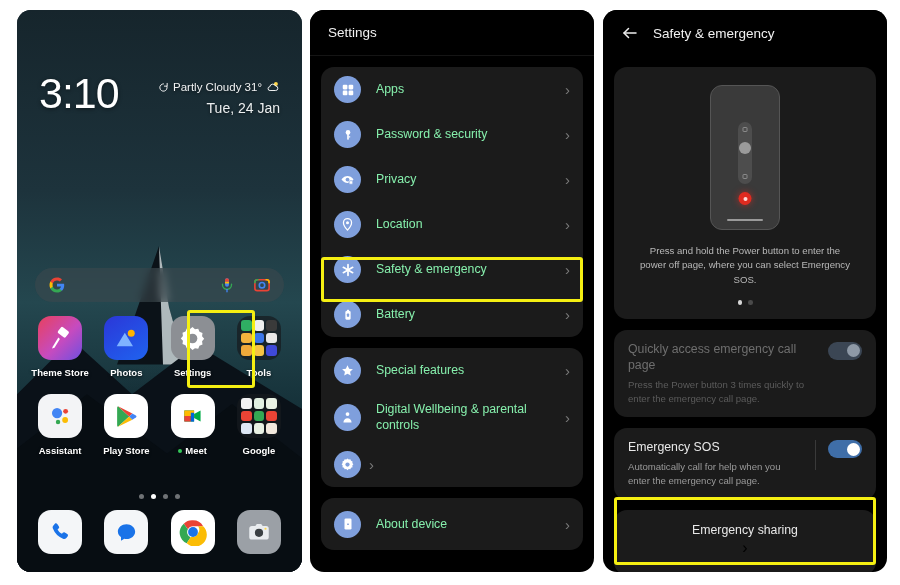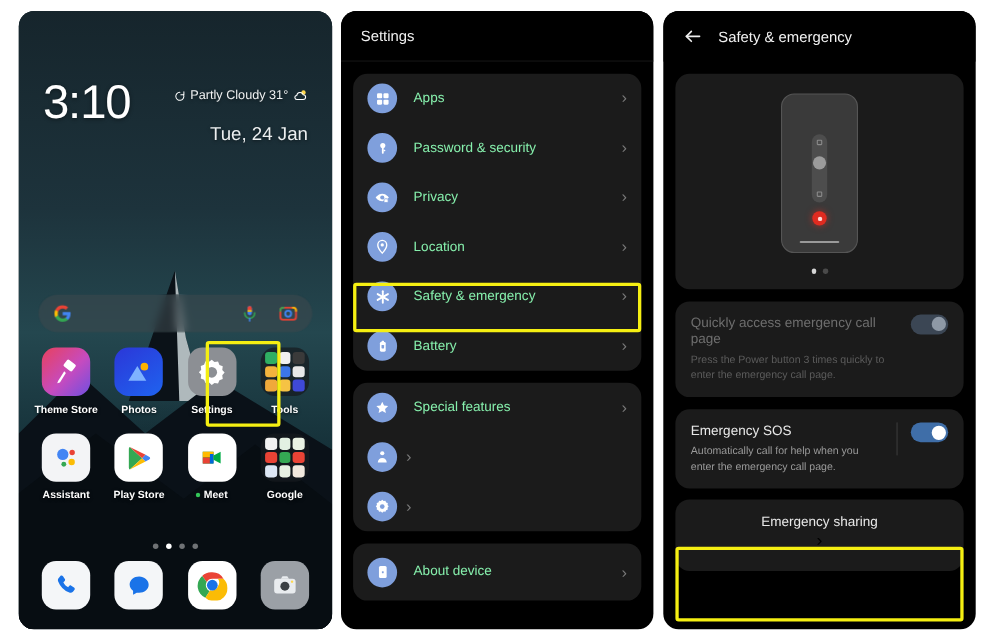--- a/index.html
+++ b/index.html
@@ -41,21 +41,21 @@
     text-shadow: 0 1px 4px rgba(0,0,0,.45);
   }
   .wx { float: right; text-align: right; padding-top: 8px; }
   .wx-line1 {
     color: #f0f2f3; font-size: 11.5px; white-space: nowrap;
     display: flex; align-items: center; gap: 4px; justify-content: flex-end;
     text-shadow: 0 1px 3px rgba(0,0,0,.5);
     text-align: center;
   }
   .wx-line2 {
-    color: #eceff0; font-size: 17px; margin-top: 18px;
+    color: #eceff0; font-size: 14px; margin-top: 6px;
     text-shadow: 0 1px 3px rgba(0,0,0,.5);
   }
 
   .searchbar {
     position: absolute; left: 18px; right: 18px; top: 258px; height: 34px;
     border-radius: 18px; background: rgba(60,72,78,.58);
     backdrop-filter: blur(4px);
     display: flex; align-items: center; padding: 0 13px;
   }
   .sb-spacer { flex: 1; }
@@ -477,20 +477,21 @@
           <span class="txt">Special features</span>
           <span class="chev">›</span>
         </div>
         <div class="row">
           <span class="ic">
             <svg width="15" height="15" viewBox="0 0 24 24">
                 <circle cx="12" cy="6.5" r="3" fill="#fff"></circle>
                 <path d="M5.5 20c0-3.8 2.9-6.8 6.5-6.8s6.5 3 6.5 6.8z" fill="#fff"></path>
               </svg>
           </span>
+          <span class="txt">Digital Wellbeing &amp; parental controls</span>
           <span class="chev">›</span>
         </div>
         <div class="row">
           <span class="ic">
             <svg width="15" height="15" viewBox="0 0 24 24">
                 <path fill="#fff" d="M12 2.2l2 1.7 2.6-.4 1 2.5 2.5 1-.4 2.6 1.7 2-1.7 2 .4 2.6-2.5 1-1 2.5-2.6-.4-2 1.7-2-1.7-2.6.4-1-2.5-2.5-1 .4-2.6-1.7-2 1.7-2-.4-2.6 2.5-1 1-2.5 2.6.4z"></path>
                 <circle cx="12" cy="12" r="3.4" fill="#7f9fdc"></circle>
               </svg>
           </span>
           <span class="chev">›</span>
@@ -525,20 +526,21 @@
     <div class="hero">
       <div class="phone-ill">
         <div class="ph-slider">
           <span class="mk t"></span>
           <span class="knob"></span>
           <span class="mk b"></span>
         </div>
         <div class="ph-sos"></div>
         <div class="ph-bar"></div>
       </div>
+      <div class="hero-cap">Press and hold the Power button to enter the power off page, where you can select Emergency SOS.</div>
       <div class="hero-dots">
         <span class="on"></span>
         <span></span>
       </div>
     </div>
 
     <div class="tcard dim">
       <div class="tc-txt">
         <div class="tc-title">Quickly access emergency call page</div>
         <div class="tc-sub">Press the Power button 3 times quickly to enter the emergency call page.</div>

